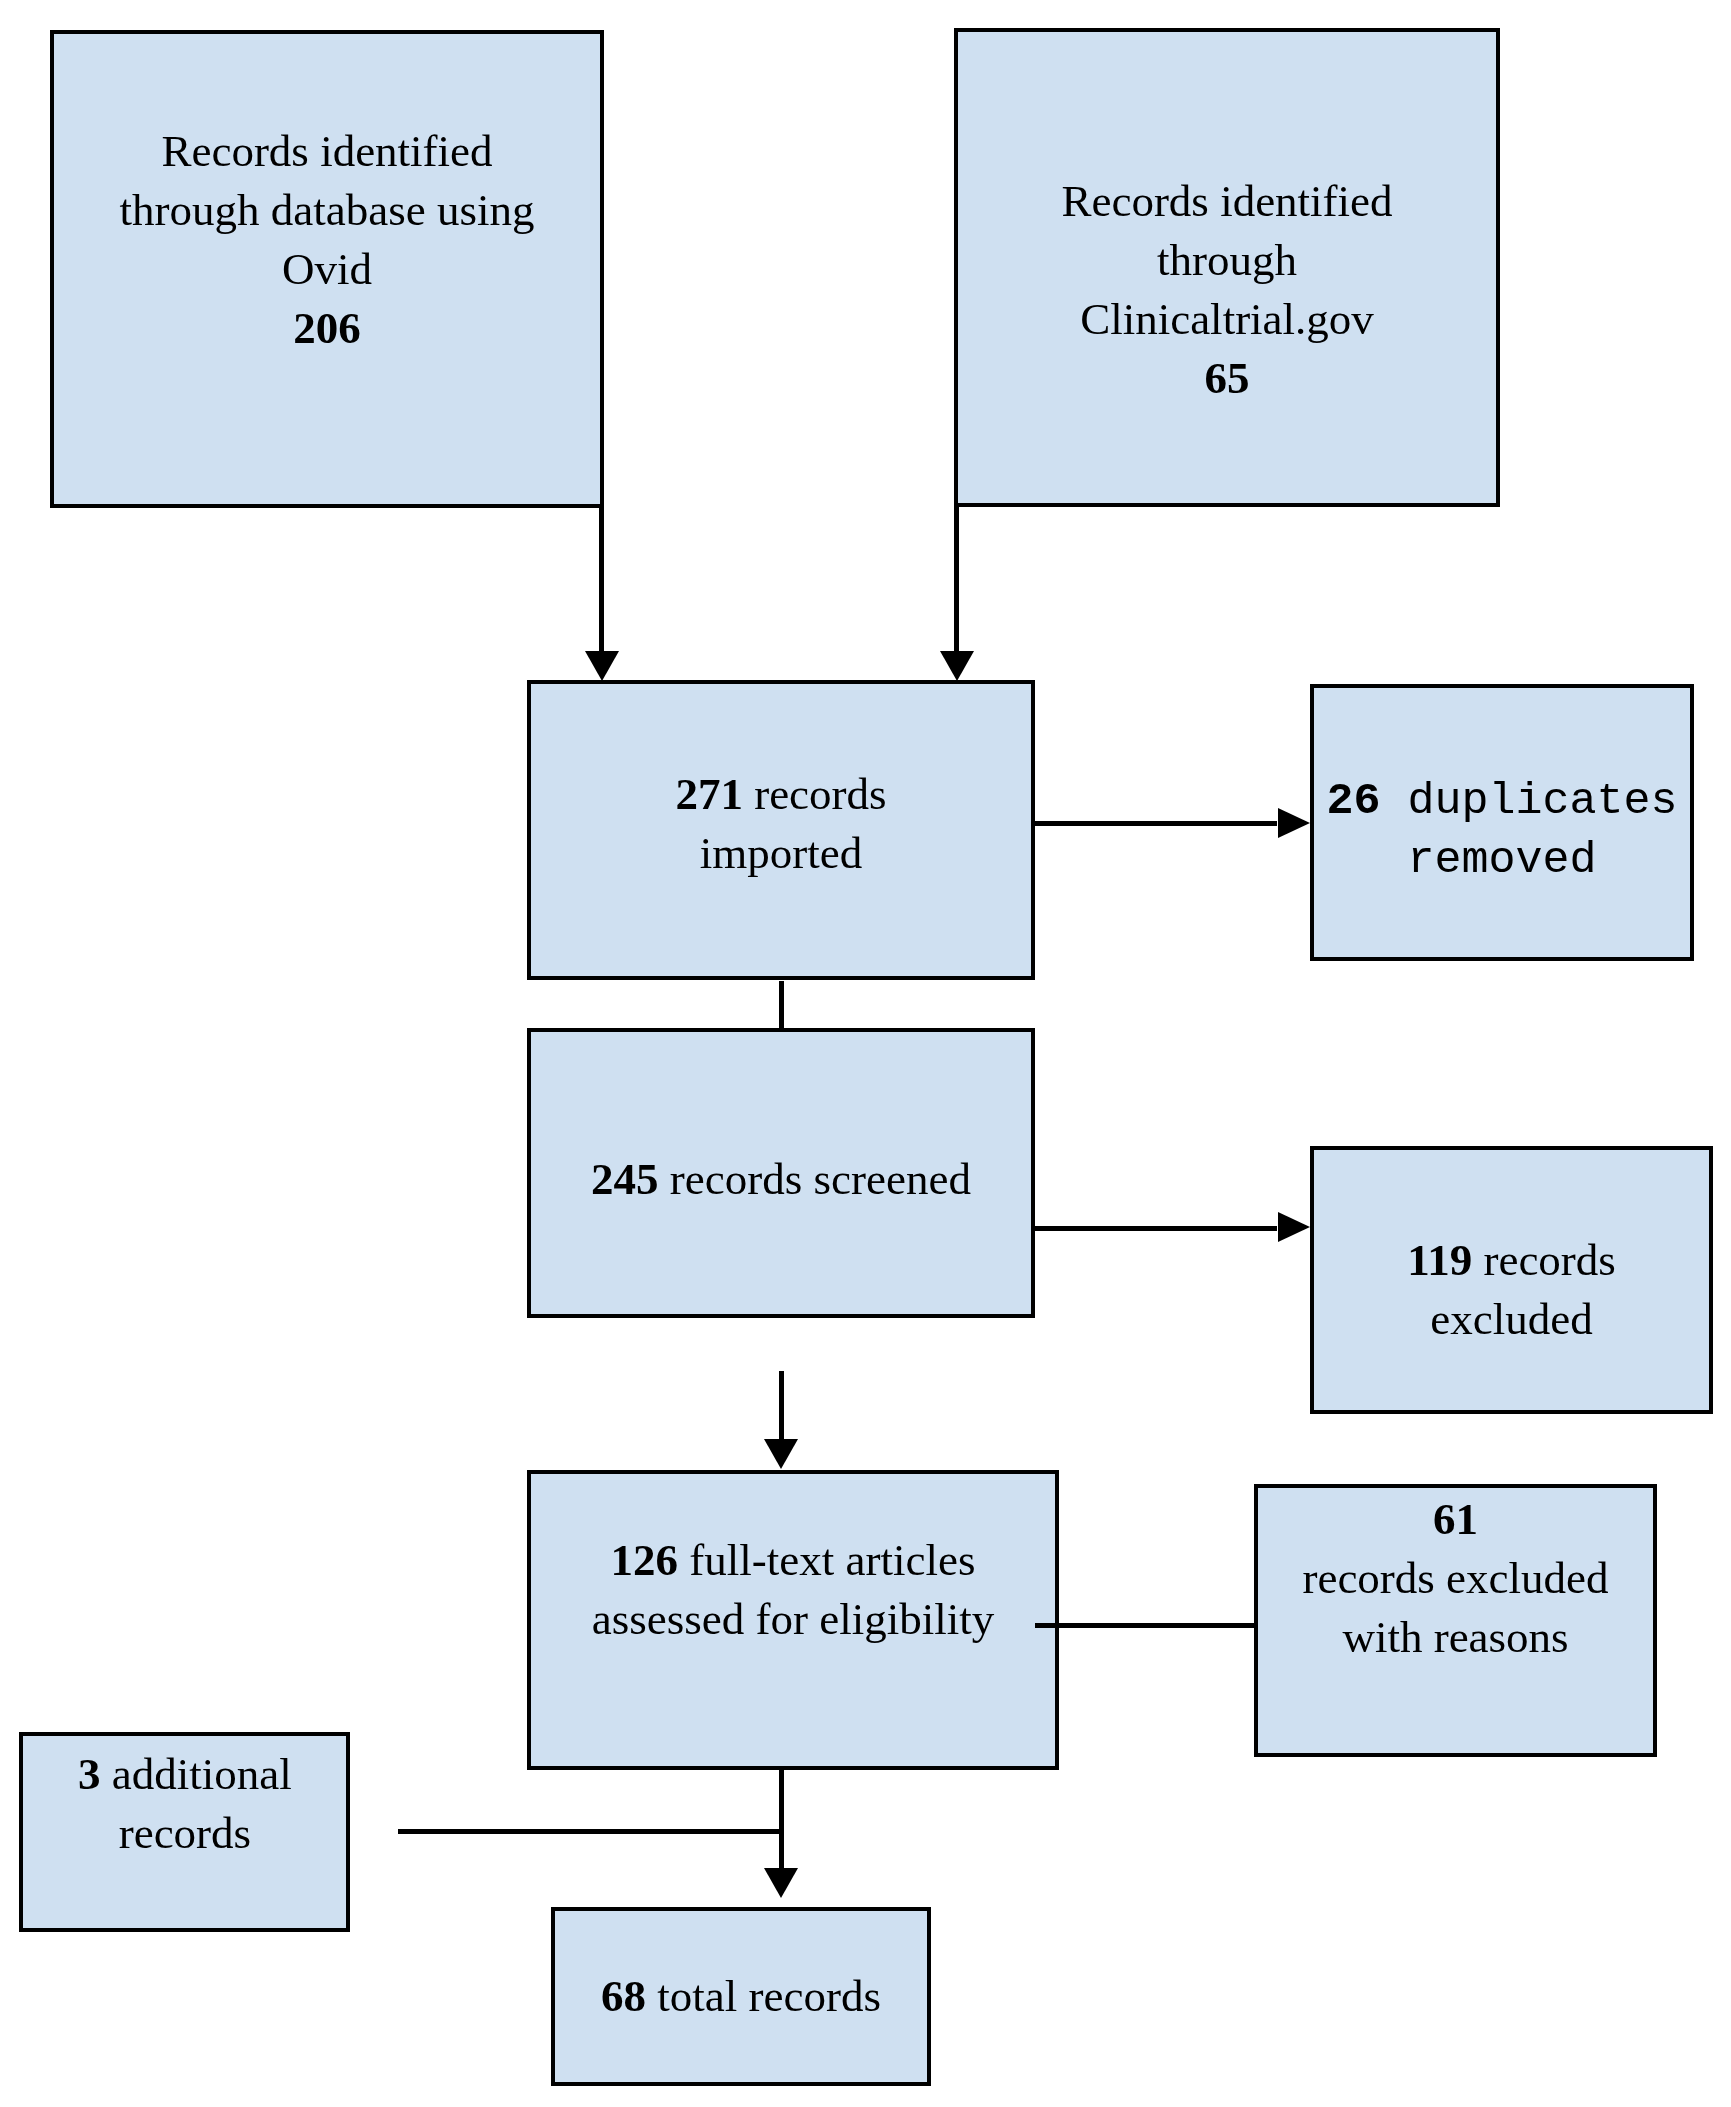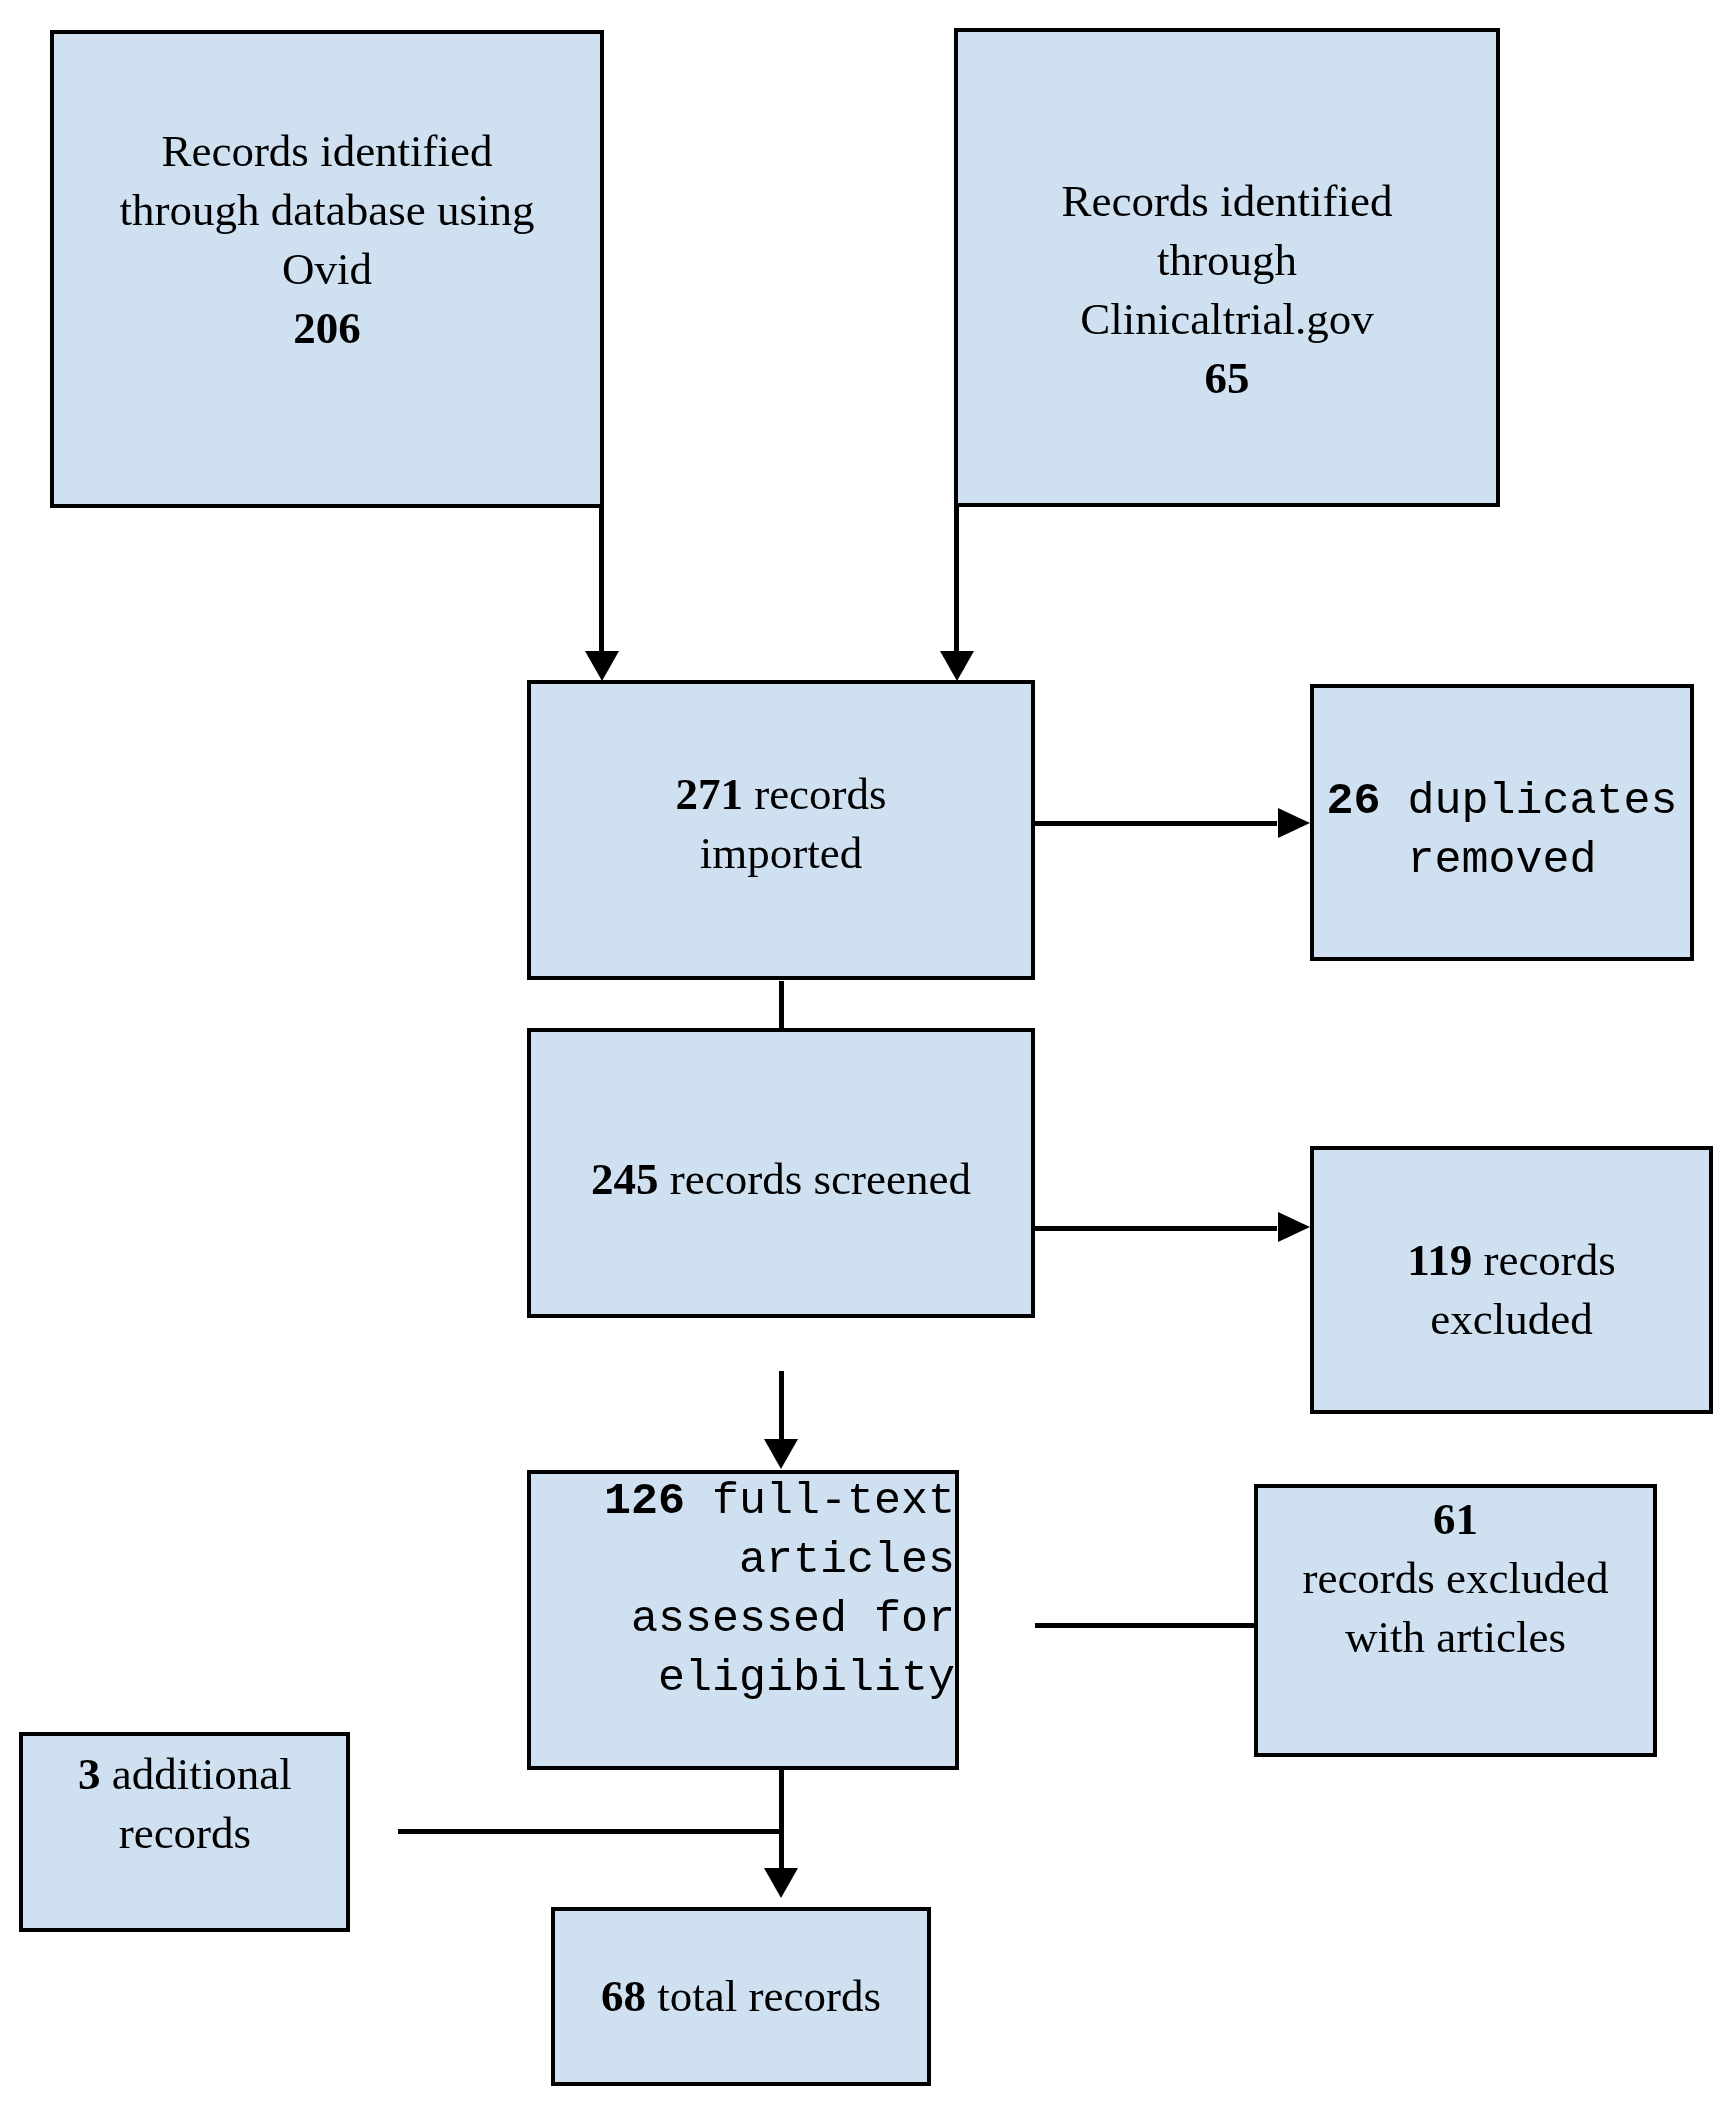--- a/index.html
+++ b/index.html
@@ -103,32 +103,32 @@
   <div class="head-right" style="left:1278px; top:1212px;"></div>
 
   <div class="box" style="left:1310px; top:1102px; width:403px; height:268px; padding-top:19.4px;margin-top:44px;">
     <div><b>119</b><span> records</span></div>
     <div>excluded</div>
   </div>
 
   <div class="vline" style="left:779px; top:1371px; height:69px;"></div>
   <div class="head-down" style="left:764px; top:1439px;"></div>
 
-  <div class="box" style="left:527px; top:1470px; width:432px; height:300px; padding-bottom:61px;font-family:Liberation Mono, monospace;">
+  <div class="box" style="left:527px; top:1470px; width:532px; height:300px; padding-bottom:61px;">
     <div><b>126</b><span> full-text articles</span></div>
     <div>assessed for eligibility</div>
   </div>
 
   <div class="hline" style="left:1035px; top:1623px; width:242px;"></div>
   <div class="head-right" style="left:1278px; top:1610px;"></div>
 
   <div class="box" style="left:1254px; top:1484px; width:403px; height:273px; padding-bottom:84px;">
     <div><b>61</b></div>
     <div>records excluded</div>
-    <div>with articles</div>
+    <div>with reasons</div>
   </div>
 
   <div class="box" style="left:19.4px; top:1732px; width:331px; height:200px; padding-bottom:56px;">
     <div><b>3</b><span> additional</span></div>
     <div>records</div>
   </div>
 
   <div class="hline" style="left:398px; top:1829px; width:386px;"></div>
 
   <div class="vline" style="left:779px; top:1770px; height:98px;"></div>

